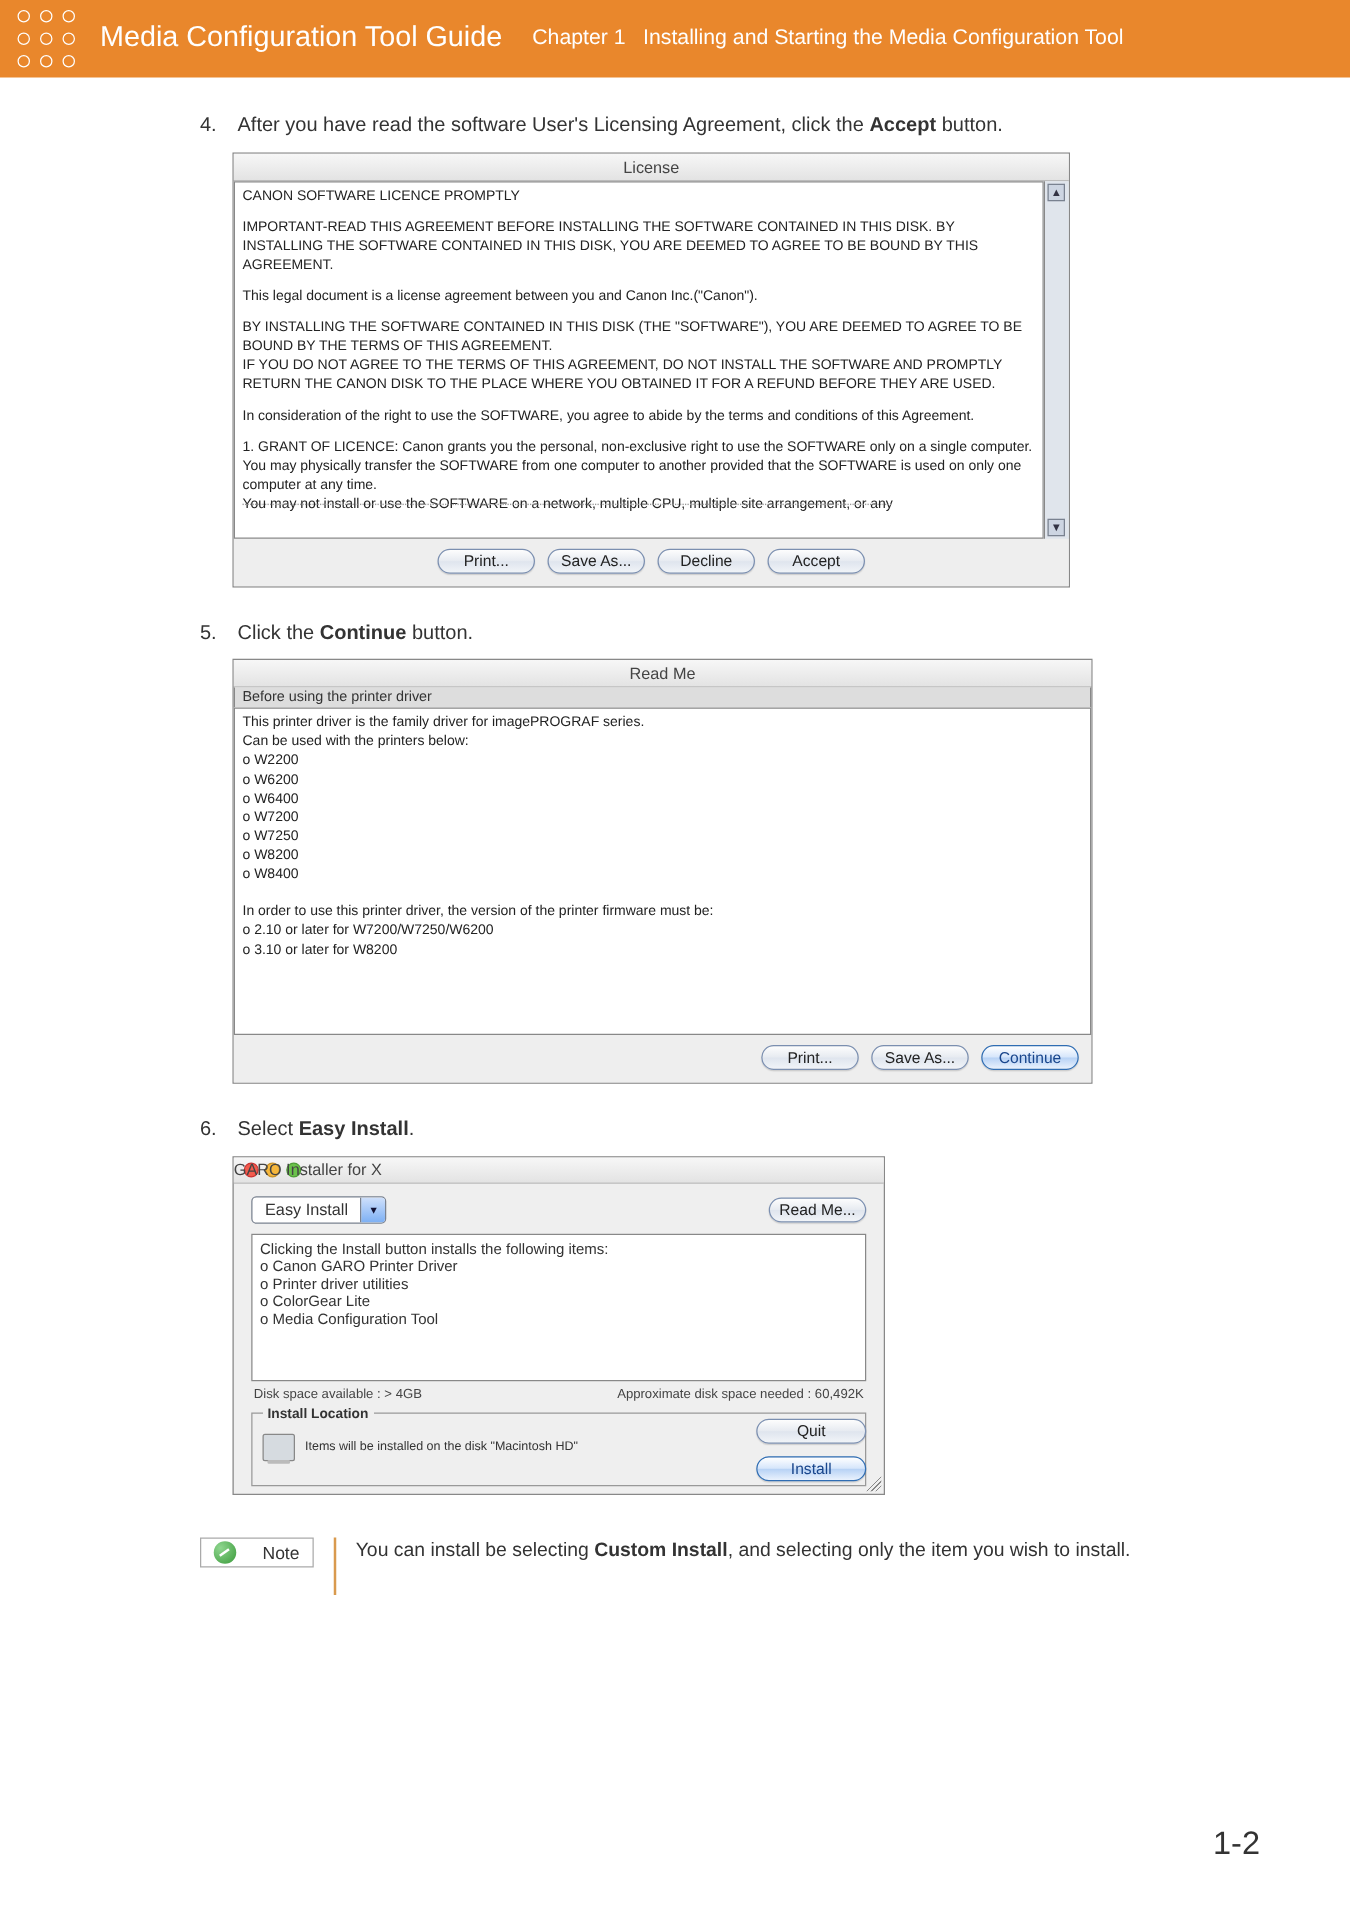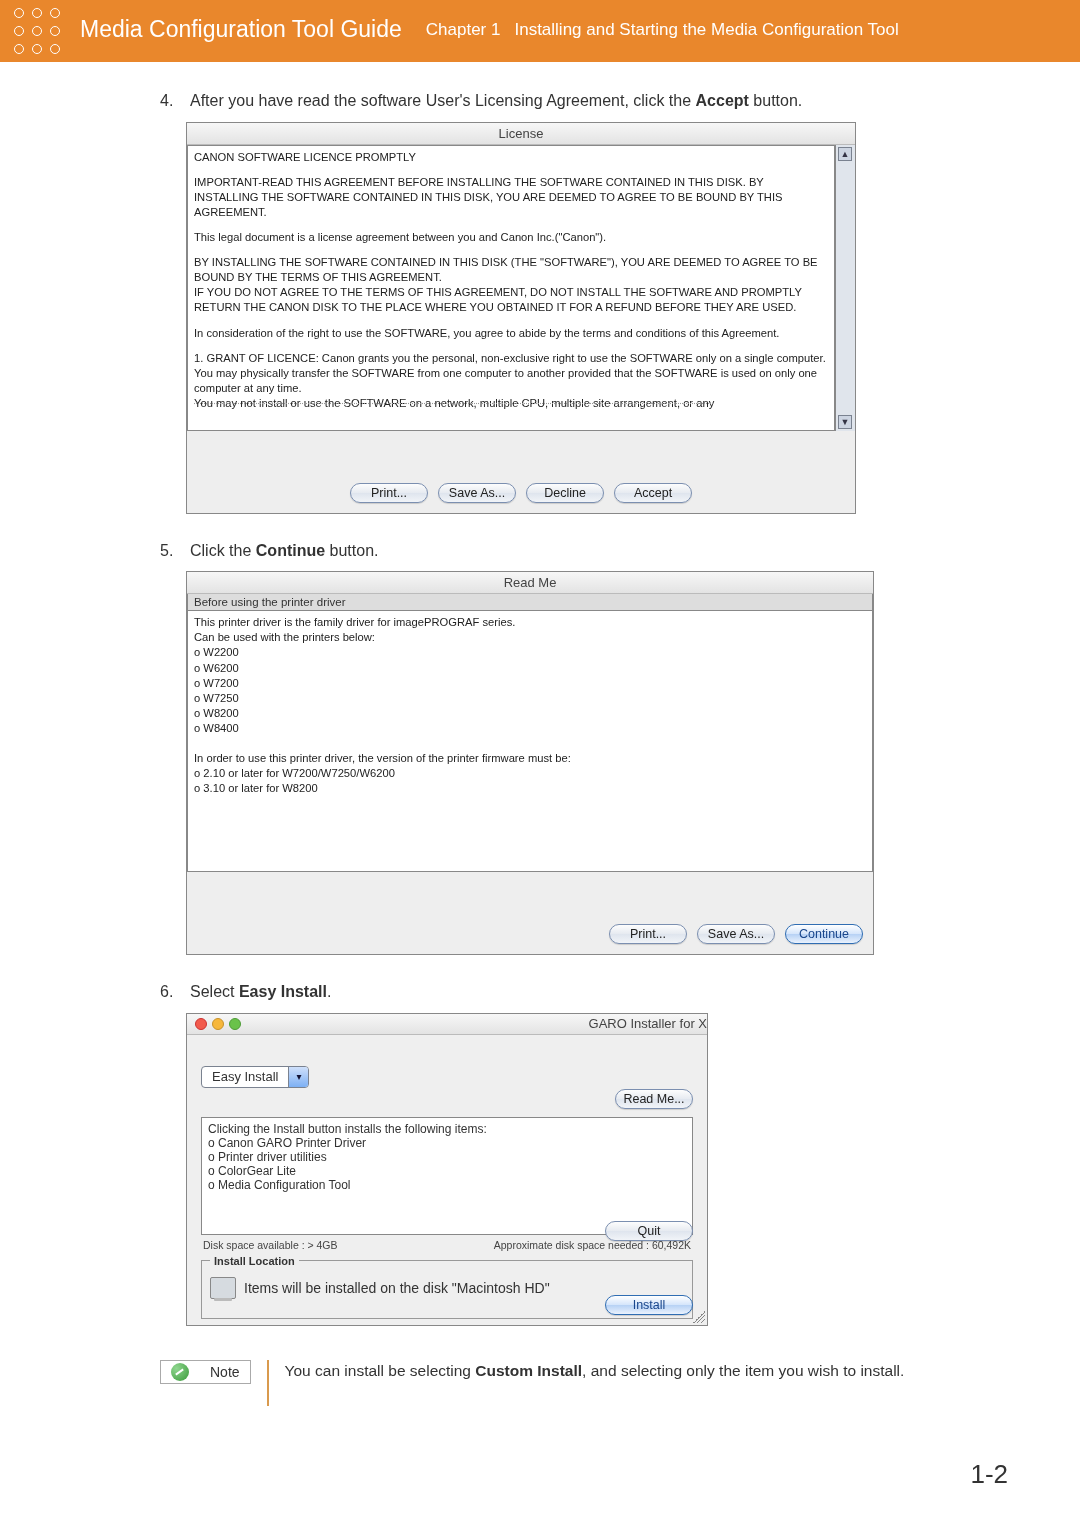--- a/index.html
+++ b/index.html
@@ -127,21 +127,20 @@
   .aquabtn {
     min-width: 78px;
     padding: 2px 4px;
     border: 1px solid #7b8fb0;
     border-radius: 12px;
     background: linear-gradient(#fdfdfd, #e7ebf1 48%, #dfe5ee 52%, #f1f4f8);
     font-size: 12.5px;
     color: #222;
     text-align: center;
     box-shadow: 0 1px 1px rgba(0,0,0,.15);
-    margin-top: 44px;
   }
   .aquabtn.primary {
     border-color: #2f6db3;
     color: #19468c;
     background: linear-gradient(#ffffff,#d6e6fb 48%,#b7d2f5 52%,#eaf2fd);
   }
   .para-block { margin-bottom: 10px; }
   .dlg-readme .dlg-textbox { height: 262px; }
 
   
@@ -156,21 +155,21 @@
     display: flex; align-items: center;
     padding: 4px 8px;
     border-bottom: 1px solid #bbb;
     background: linear-gradient(#f7f7f7,#e3e3e3);
   }
   .traffic { display:flex; gap:5px; margin-right:auto; width:60px; }
   .t { width:12px;height:12px;border-radius:50%; }
   .t.red{background:#f25b4d;border:1px solid #c33;}
   .t.yel{background:#f6b73c;border:1px solid #c8922a;}
   .t.grn{background:#6ac24a;border:1px solid #4e9c37;}
-  .garo-title { font-size:13px; color:#444; position:absolute; left:0; right:0; text-align:right;padding-left:48px; }
+  .garo-title { font-size:13px; color:#444; position:absolute; left:0; right:0; text-align:left; }
   .garo-body { padding: 10px 14px 6px; }
   .garo-toprow { display:flex; justify-content:space-between; align-items:center; margin-bottom:8px; }
   .combo {
     display:flex; align-items:center;
     border:1px solid #7a8290; border-radius:4px;
     background:#fff; overflow:hidden;
     height:22px;
   }
   .combo .sel{ padding:0 10px; font-size:13px; }
   .combo .cap{
@@ -187,21 +186,21 @@
   }
   .disk-row {
     display:flex; justify-content:space-between;
     font-size:10.5px; color:#444; margin-top:4px; padding:0 2px;
   }
   .install-loc {
     border:1px solid #999; margin-top:4px;
     padding:6px 8px 10px; position:relative;
   }
   .install-loc legend { font-size:11px; font-weight:bold; padding:0 4px; }
-  .loc-line { display:flex; align-items:center; gap:8px; font-size:14px; color:#333; margin-top:4px;}
+  .loc-line { display:flex; align-items:center; gap:8px; font-size:10px; color:#333; margin-top:4px;}
   .hd-icon {
     width:26px;height:22px;background:#d6dbe0;border:1px solid #888;border-radius:2px;position:relative;
   }
   .hd-icon::after{content:"";position:absolute;bottom:-3px;left:3px;right:3px;height:3px;background:#bbb;border-radius:1px;}
   .garo-btncol { position:absolute; right:14px; bottom:10px; display:flex; flex-direction:column; gap:10px; align-items:flex-end;}
   .resize-grip {
     position:absolute;right:2px;bottom:2px;width:12px;height:12px;
     background:
       linear-gradient(135deg,transparent 0 50%,#888 50% 55%,transparent 55% 65%,#888 65% 70%,transparent 70% 80%,#888 80% 85%,transparent 85%);
   }
@@ -309,20 +308,21 @@
 
     <div class="dlg-frame dlg-readme">
       <div class="dlg-title">Read Me</div>
       <div style="background:#ddd;border:1px solid #888;border-top:none;border-bottom:none;padding:2px 6px;font-size:11.5px;">Before using the printer driver</div>
       <div class="dlg-textbox">
         <div>This printer driver is the family driver for imagePROGRAF series.</div>
         <div>Can be used with the printers below:</div>
         <div>
           <div>o W2200</div>
           <div>o W6200</div>
+          <div>o W6400</div>
           <div>o W7200</div>
           <div>o W7250</div>
           <div>o W8200</div>
           <div>o W8400</div>
         </div>
         <br>
         <div>In order to use this printer driver, the version of the printer firmware must be:</div>
         <div>o 2.10 or later for W7200/W7250/W6200</div>
         <div>o 3.10 or later for W8200</div>
       </div>

